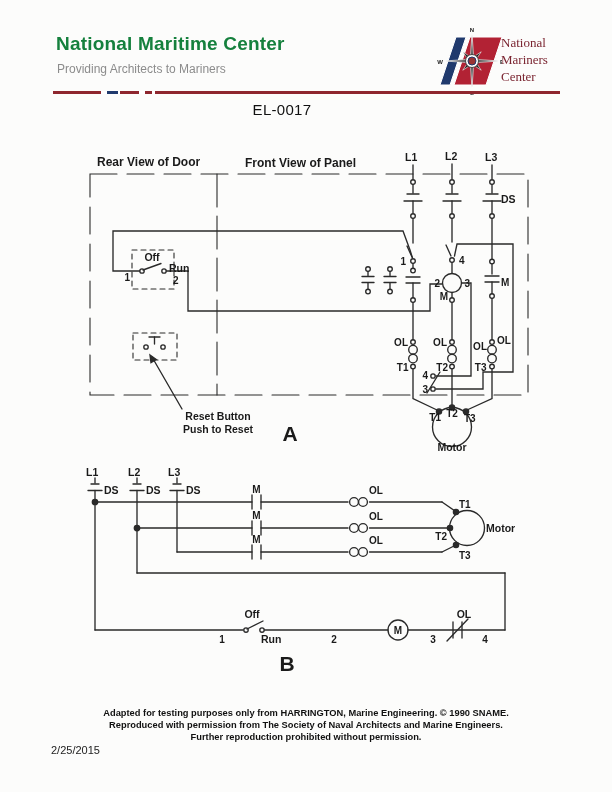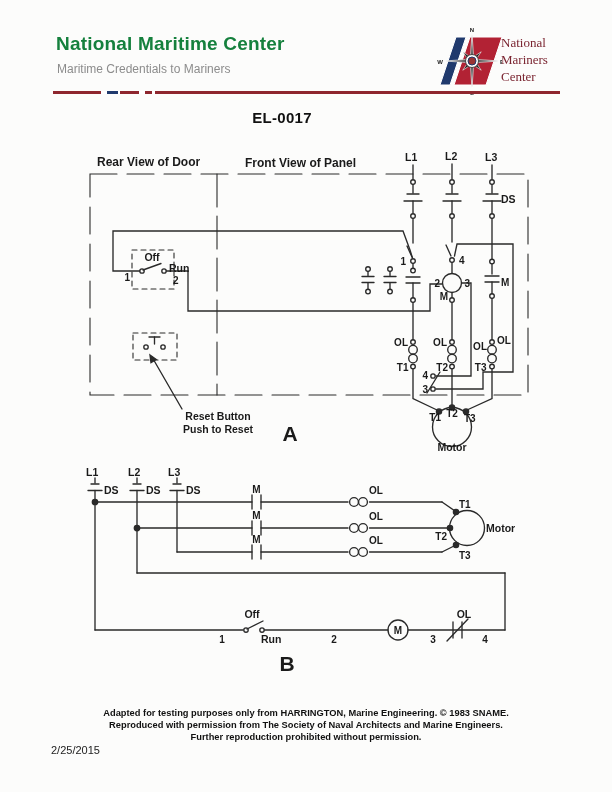--- a/index.html
+++ b/index.html
@@ -10,40 +10,40 @@
   .hdr-sub{position:absolute;left:57px;top:62px;font-size:12px;color:#8c8c8c;}
   .hdr-rule{position:absolute;left:53px;top:91px;width:507px;height:3px;
     background:linear-gradient(to right,
       #8e262e 0,#8e262e 48px,#fff 48px,#fff 54px,#203a6d 54px,#203a6d 65px,#fff 65px,#fff 67px,
       #8e262e 67px,#8e262e 86px,#fff 86px,#fff 92px,#8e262e 92px,#8e262e 99px,#fff 99px,#fff 102px,
       #8e262e 102px,#8e262e 100%);}
   .logo{position:absolute;left:436px;top:26px;width:140px;height:66px;}
   .logo svg{position:absolute;left:0;top:0;}
   .logo-text{position:absolute;left:65px;top:8px;font-family:"Liberation Serif",serif;font-size:13px;line-height:17px;color:#7a2430;}
   
-  .doc-code{position:absolute;left:0;top:109px;width:564px;text-align:center;font-size:15px;font-weight:bold;color:#111;letter-spacing:.3px;}
+  .doc-code{position:absolute;left:0;top:101px;width:564px;text-align:center;font-size:15px;font-weight:normal;color:#111;letter-spacing:.3px;}
   
   svg.diagram{position:absolute;left:0;top:0;}
   svg text{font-family:"Liberation Sans",sans-serif;font-weight:bold;fill:#1a1a1a;font-size:10px;}
   svg text.lbl11{font-size:10.5px;}
   svg text.view{font-size:12px;}
   svg text.big{font-size:21px;}
   svg text.mid{text-anchor:middle;}
   svg text.end{text-anchor:end;}
   
   .footer{position:absolute;left:0;top:707px;width:612px;text-align:center;font-size:9.3px;font-weight:bold;color:#111;line-height:12.2px;}
   .date{position:absolute;left:51px;top:744px;font-family:Liberation Sans, sans-serif;font-size:11px;color:#222;}
 </style>
 </head>
 <body>
 
 <div class="page">
 
   <div class="hdr-title">National Maritime Center</div>
-  <div class="hdr-sub">Maritime Credentials to Mariners</div>
+  <div class="hdr-sub">Providing Architects to Mariners</div>
 
   <div class="logo">
     <svg width="66" height="70" viewBox="436 24 66 70">
       <polygon points="456,35 466,35 450,83 440,83" fill="#203a6d" stroke="#fff" stroke-width="1"></polygon>
       <polygon points="470,35 502,35 486,83 454,83" fill="#b22234" stroke="#fff" stroke-width="1"></polygon>
       <polygon fill="#1c1c1c" stroke="#fff" stroke-width="0.6" points="472,32 473.7,54.8 481.2,49.8 476.2,57.3 499,59 476.2,60.7 481.2,68.2 473.7,63.2 472,86 470.3,63.2 462.8,68.2 467.8,60.7 445,59 467.8,57.3 462.8,49.8 470.3,54.8"></polygon>
       <line x1="472" y1="32" x2="472" y2="86" stroke="#fff" stroke-width="0.6"></line>
       <line x1="445" y1="59" x2="499" y2="59" stroke="#fff" stroke-width="0.6"></line>
       <circle cx="472" cy="59" r="6.5" fill="#fff" stroke="#444" stroke-width="1"></circle>
       <circle cx="472" cy="59" r="4" fill="#993333" stroke="#203a6d" stroke-width="1"></circle>
@@ -332,19 +332,19 @@
         <text class="mid" x="398" y="634">M</text>
         <text class="mid" x="433" y="643">3</text>
         <text class="mid lbl11" x="464" y="618">OL</text>
         <text class="mid" x="485" y="643">4</text>
         <text class="mid big" x="287" y="671">B</text>
       </g>
     </g>
   </svg>
 
   <div class="footer">
-    <div>Adapted for testing purposes only from HARRINGTON,  Marine Engineering. © 1983 SNAME.</div>
+    <div>Adapted for testing purposes only from HARRINGTON,  Marine Engineering. © 1990 SNAME.</div>
     <div>Reproduced with permission from The Society of Naval Architects and Marine Engineers.</div>
     <div>Further reproduction prohibited without permission.</div>
   </div>
   <div class="date">2/25/2015</div>
 
 </div>
 
 </body></html>

